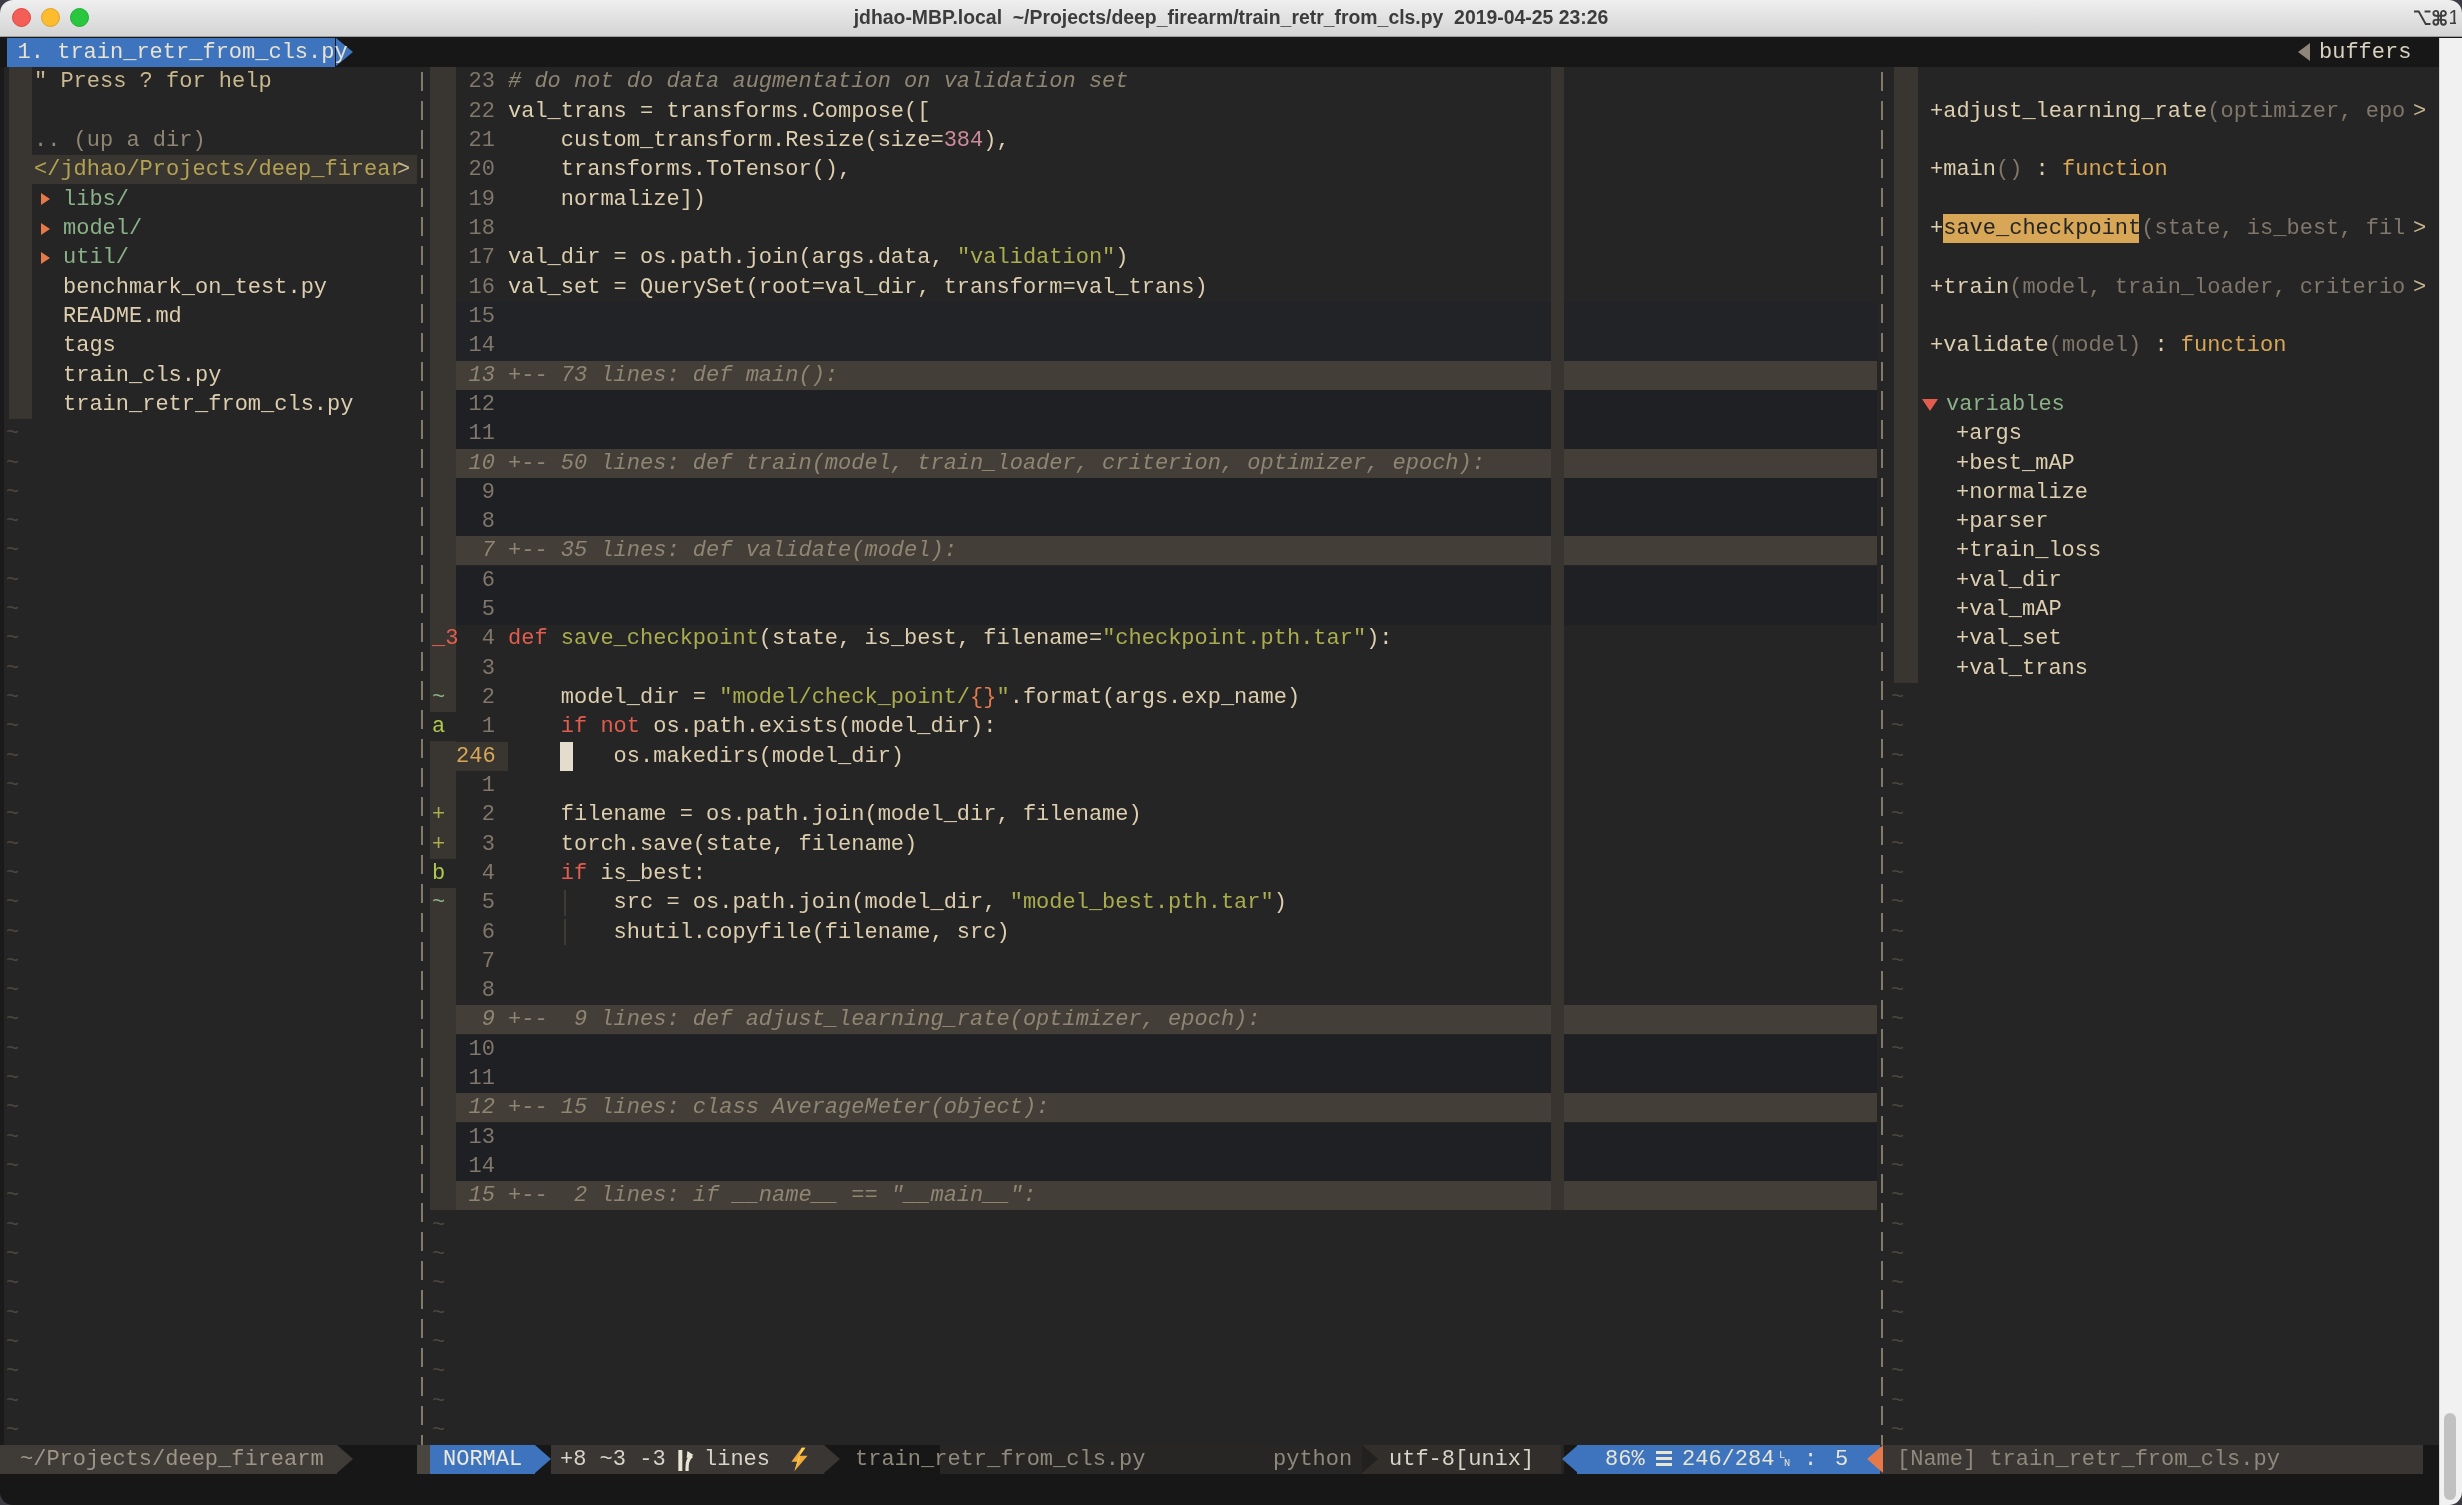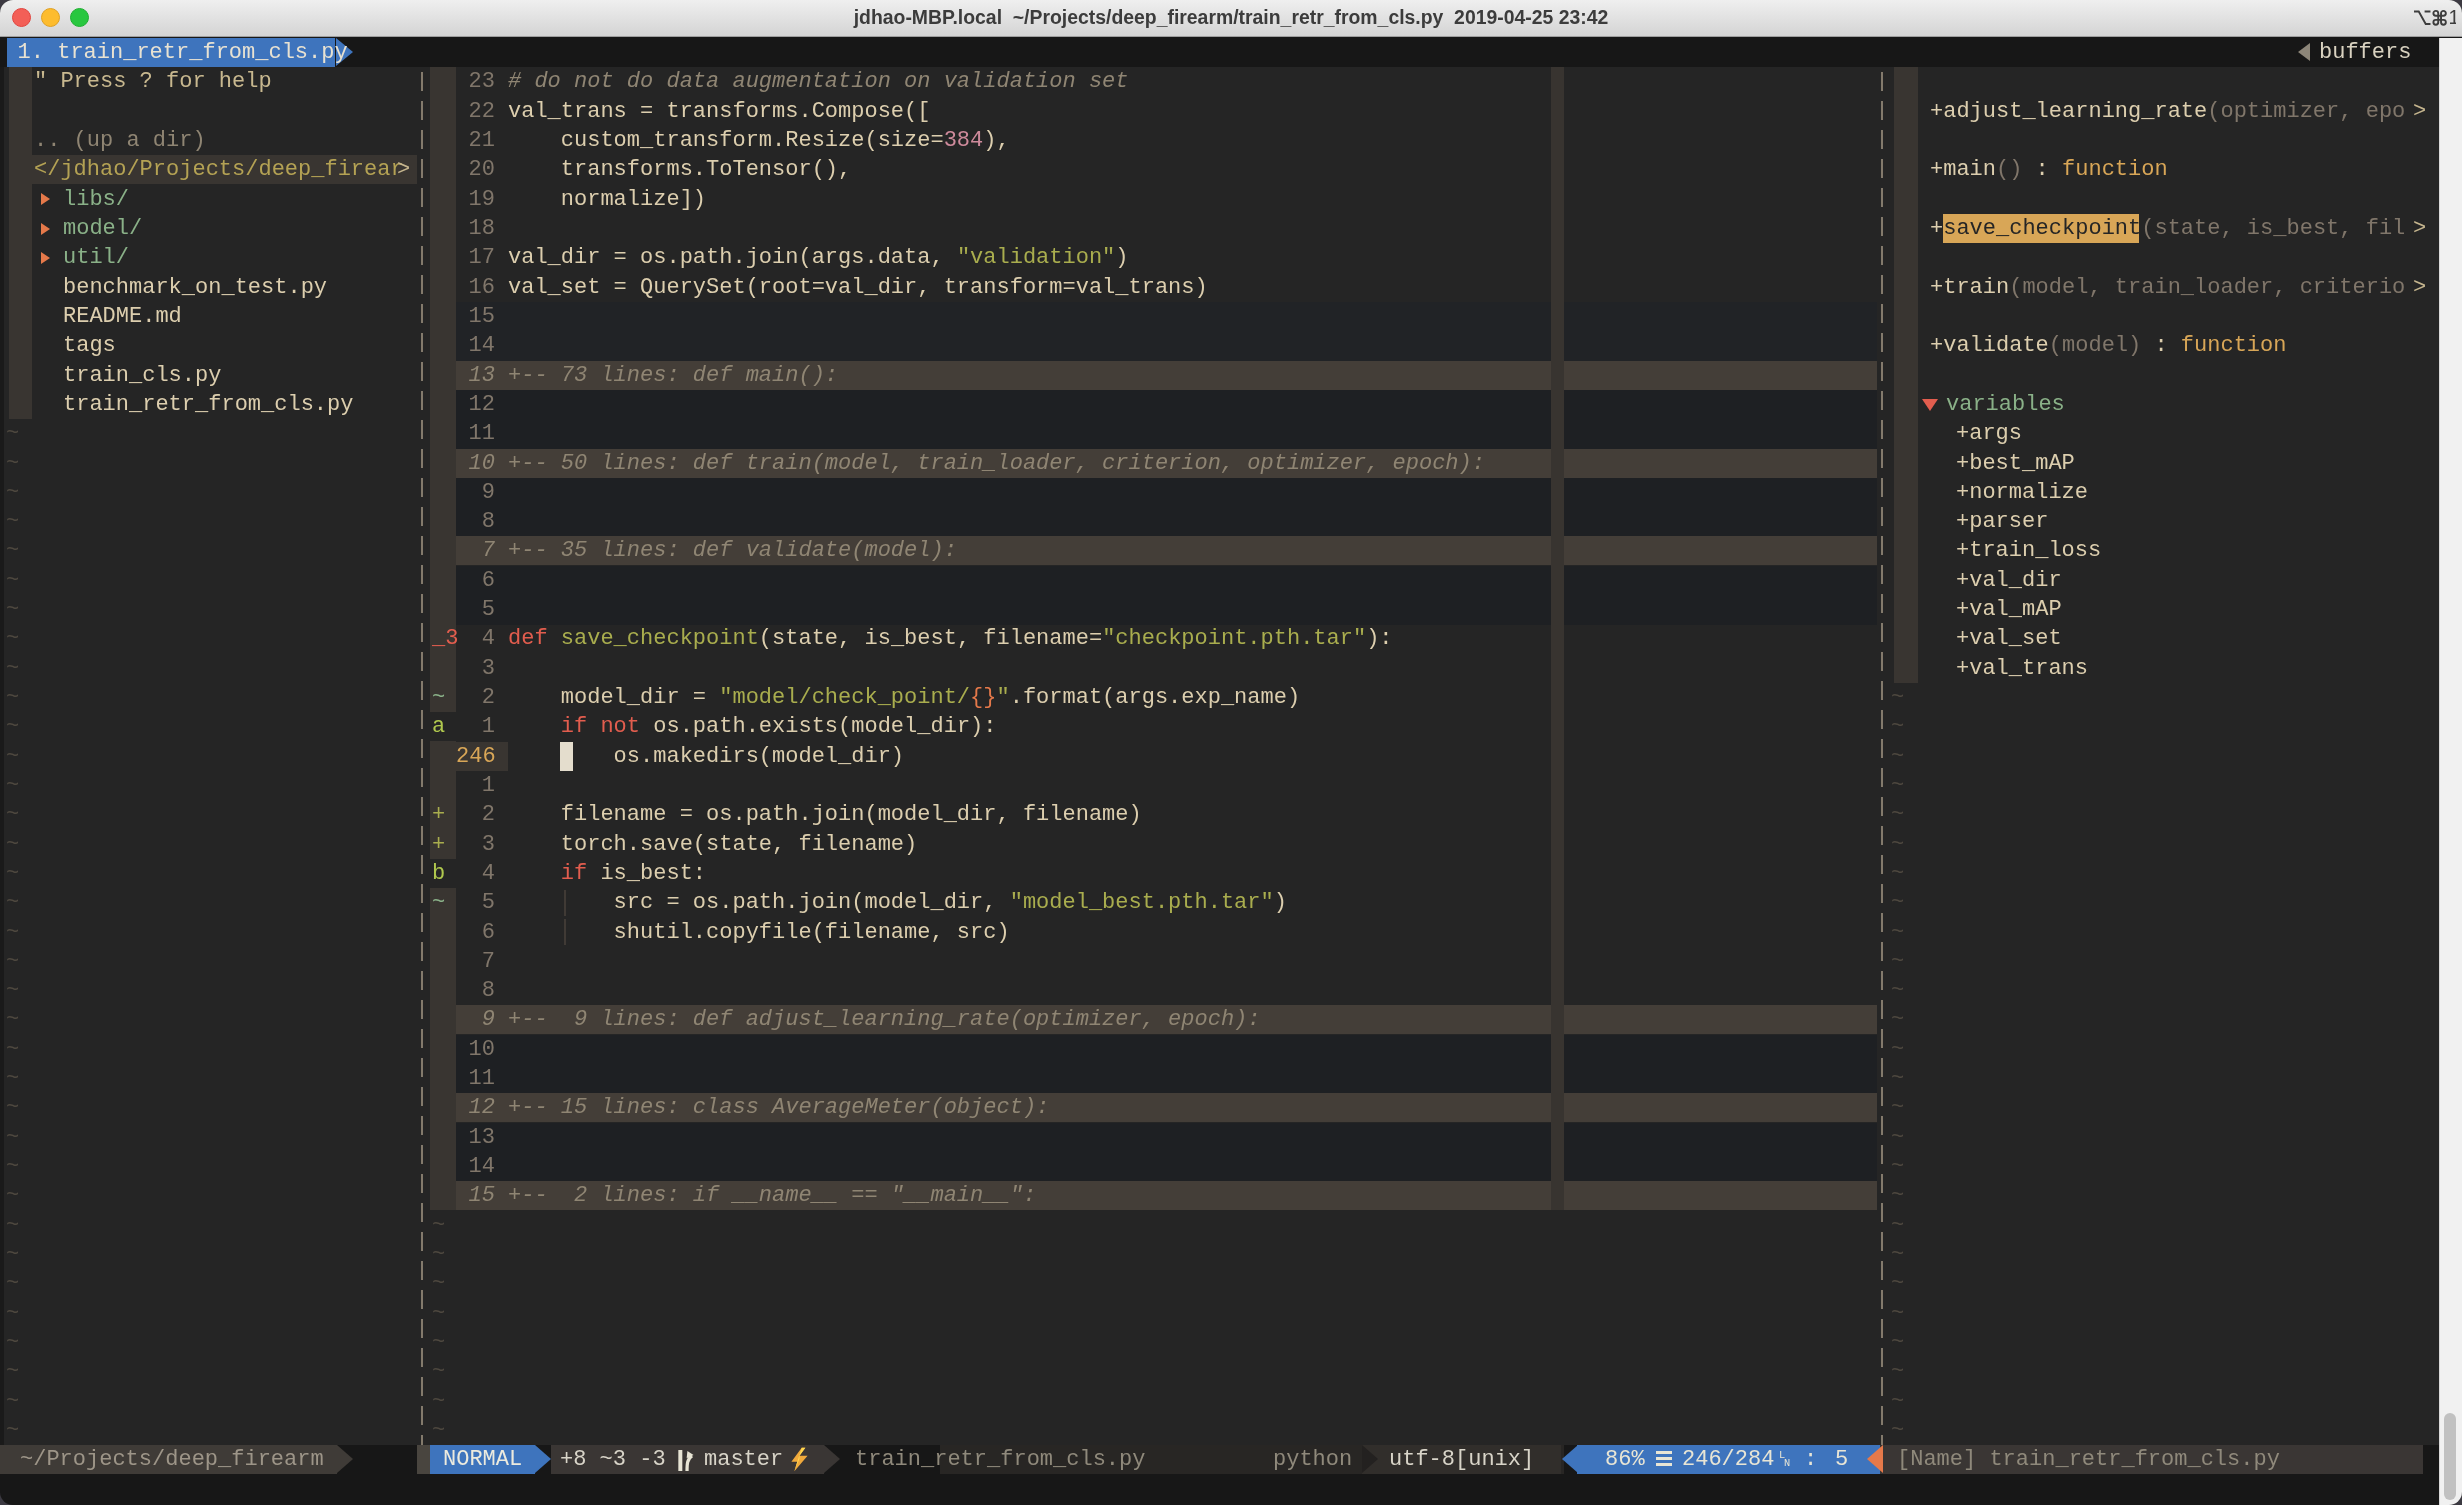--- a/index.html
+++ b/index.html
@@ -20,27 +20,27 @@
 <div style="top:67px;left:508px"><i style="color:#8f8573"># do not do data augmentation on validation set</i></div><div style="top:97px;left:508px">val_trans = transforms.Compose([</div><div style="top:126px;left:508px">    custom_transform.Resize(size=<span style="color:#ce8a9b">384</span>),</div><div style="top:155px;left:508px">    transforms.ToTensor(),</div><div style="top:185px;left:508px">    normalize])</div><div style="top:243px;left:508px">val_dir = os.path.join(args.data, <span style="color:#a9ad4e">"validation"</span>)</div><div style="top:273px;left:508px">val_set = QuerySet(root=val_dir, transform=val_trans)</div><div style="top:624px;left:508px"><span style="color:#e25d4e">def</span> <span style="color:#a9ad4e">save_checkpoint</span>(state, is_best, filename=<span style="color:#a9ad4e">"checkpoint.pth.tar"</span>):</div><div style="top:683px;left:508px">    model_dir = <span style="color:#a9ad4e">"model/check_point/</span><span style="color:#e5794a">{}</span><span style="color:#a9ad4e">"</span>.format(args.exp_name)</div><div style="top:712px;left:508px">    <span style="color:#e25d4e">if</span> <span style="color:#e25d4e">not</span> os.path.exists(model_dir):</div><div style="top:742px;left:508px">        os.makedirs(model_dir)</div><div style="top:800px;left:508px">    filename = os.path.join(model_dir, filename)</div><div style="top:830px;left:508px">    torch.save(state, filename)</div><div style="top:859px;left:508px">    <span style="color:#e25d4e">if</span> is_best:</div><div style="top:888px;left:508px">        src = os.path.join(model_dir, <span style="color:#a9ad4e">"model_best.pth.tar"</span>)</div><div style="top:918px;left:508px">        shutil.copyfile(filename, src)</div><div style="top:361px;left:508px;color:#8f8573;font-style:italic">+-- 73 lines: def main():</div><div style="top:449px;left:508px;color:#8f8573;font-style:italic">+-- 50 lines: def train(model, train_loader, criterion, optimizer, epoch):</div><div style="top:536px;left:508px;color:#8f8573;font-style:italic">+-- 35 lines: def validate(model):</div><div style="top:1005px;left:508px;color:#8f8573;font-style:italic">+--  9 lines: def adjust_learning_rate(optimizer, epoch):</div><div style="top:1093px;left:508px;color:#8f8573;font-style:italic">+-- 15 lines: class AverageMeter(object):</div><div style="top:1181px;left:508px;color:#8f8573;font-style:italic">+--  2 lines: if __name__ == "__main__":</div><div style="top:1211px;left:432px;color:#4e483f">~</div><div style="top:1240px;left:432px;color:#4e483f">~</div><div style="top:1269px;left:432px;color:#4e483f">~</div><div style="top:1299px;left:432px;color:#4e483f">~</div><div style="top:1328px;left:432px;color:#4e483f">~</div><div style="top:1357px;left:432px;color:#4e483f">~</div><div style="top:1387px;left:432px;color:#4e483f">~</div><div style="top:1416px;left:432px;color:#4e483f">~</div>
 <div style="top:67px;left:34px"><span style="color:#c8b88f">" Press ? for help</span></div><div style="top:126px;left:34px"><span style="color:#8f8573">.. (up a dir)</span></div><div style="top:155px;left:34px"><span style="color:#b4a254">&lt;/jdhao/Projects/deep_firear</span></div><div style="top:155px;left:397px;color:#c5b58e">&gt;</div><div style="position:absolute;top:193px;left:41px;width:0;height:0;border-top:6.6px solid transparent;border-bottom:6.6px solid transparent;border-left:9.5px solid #e5794a"></div><div style="top:185px;left:63px"><span style="color:#8ab188">libs/</span></div><div style="position:absolute;top:223px;left:41px;width:0;height:0;border-top:6.6px solid transparent;border-bottom:6.6px solid transparent;border-left:9.5px solid #e5794a"></div><div style="top:214px;left:63px"><span style="color:#8ab188">model/</span></div><div style="position:absolute;top:252px;left:41px;width:0;height:0;border-top:6.6px solid transparent;border-bottom:6.6px solid transparent;border-left:9.5px solid #e5794a"></div><div style="top:243px;left:63px"><span style="color:#8ab188">util/</span></div><div style="top:273px;left:63px"><span style="color:#dcceae">benchmark_on_test.py</span></div><div style="top:302px;left:63px"><span style="color:#dcceae">README.md</span></div><div style="top:331px;left:63px"><span style="color:#dcceae">tags</span></div><div style="top:361px;left:63px"><span style="color:#dcceae">train_cls.py</span></div><div style="top:390px;left:63px"><span style="color:#dcceae">train_retr_from_cls.py</span></div><div style="top:419px;left:5.9px;color:#4e483f">~</div><div style="top:449px;left:5.9px;color:#4e483f">~</div><div style="top:478px;left:5.9px;color:#4e483f">~</div><div style="top:507px;left:5.9px;color:#4e483f">~</div><div style="top:536px;left:5.9px;color:#4e483f">~</div><div style="top:566px;left:5.9px;color:#4e483f">~</div><div style="top:595px;left:5.9px;color:#4e483f">~</div><div style="top:624px;left:5.9px;color:#4e483f">~</div><div style="top:654px;left:5.9px;color:#4e483f">~</div><div style="top:683px;left:5.9px;color:#4e483f">~</div><div style="top:712px;left:5.9px;color:#4e483f">~</div><div style="top:742px;left:5.9px;color:#4e483f">~</div><div style="top:771px;left:5.9px;color:#4e483f">~</div><div style="top:800px;left:5.9px;color:#4e483f">~</div><div style="top:830px;left:5.9px;color:#4e483f">~</div><div style="top:859px;left:5.9px;color:#4e483f">~</div><div style="top:888px;left:5.9px;color:#4e483f">~</div><div style="top:918px;left:5.9px;color:#4e483f">~</div><div style="top:947px;left:5.9px;color:#4e483f">~</div><div style="top:976px;left:5.9px;color:#4e483f">~</div><div style="top:1005px;left:5.9px;color:#4e483f">~</div><div style="top:1035px;left:5.9px;color:#4e483f">~</div><div style="top:1064px;left:5.9px;color:#4e483f">~</div><div style="top:1093px;left:5.9px;color:#4e483f">~</div><div style="top:1123px;left:5.9px;color:#4e483f">~</div><div style="top:1152px;left:5.9px;color:#4e483f">~</div><div style="top:1181px;left:5.9px;color:#4e483f">~</div><div style="top:1211px;left:5.9px;color:#4e483f">~</div><div style="top:1240px;left:5.9px;color:#4e483f">~</div><div style="top:1269px;left:5.9px;color:#4e483f">~</div><div style="top:1299px;left:5.9px;color:#4e483f">~</div><div style="top:1328px;left:5.9px;color:#4e483f">~</div><div style="top:1357px;left:5.9px;color:#4e483f">~</div><div style="top:1387px;left:5.9px;color:#4e483f">~</div><div style="top:1416px;left:5.9px;color:#4e483f">~</div>
 <div style="top:97px;left:1930px"><span style="color:#dcceae">+adjust_learning_rate</span><span style="color:#80766a">(optimizer, epo</span></div><div style="top:97px;left:2413px;color:#c5b58e">&gt;</div><div style="top:155px;left:1930px"><span style="color:#dcceae">+main</span><span style="color:#80766a">()</span><span style="color:#dcceae"> : </span><span style="color:#d8a657">function</span></div><div style="top:214px;left:1930px"><span style="color:#dcceae">+</span><span style="color:#252525">save_checkpoint</span><span style="color:#80766a">(state, is_best, fil</span></div><div style="top:214px;left:2413px;color:#c5b58e">&gt;</div><div style="top:273px;left:1930px"><span style="color:#dcceae">+train</span><span style="color:#80766a">(model, train_loader, criterio</span></div><div style="top:273px;left:2413px;color:#c5b58e">&gt;</div><div style="top:331px;left:1930px"><span style="color:#dcceae">+validate</span><span style="color:#80766a">(model)</span><span style="color:#dcceae"> : </span><span style="color:#d8a657">function</span></div><div style="position:absolute;top:399px;left:1922px;width:0;height:0;border-left:8.8px solid transparent;border-right:8.8px solid transparent;border-top:12.5px solid #e25d4e"></div><div style="top:390px;left:1946px"><span style="color:#8ab188">variables</span></div><div style="top:419px;left:1956px"><span style="color:#dcceae">+args</span></div><div style="top:449px;left:1956px"><span style="color:#dcceae">+best_mAP</span></div><div style="top:478px;left:1956px"><span style="color:#dcceae">+normalize</span></div><div style="top:507px;left:1956px"><span style="color:#dcceae">+parser</span></div><div style="top:536px;left:1956px"><span style="color:#dcceae">+train_loss</span></div><div style="top:566px;left:1956px"><span style="color:#dcceae">+val_dir</span></div><div style="top:595px;left:1956px"><span style="color:#dcceae">+val_mAP</span></div><div style="top:624px;left:1956px"><span style="color:#dcceae">+val_set</span></div><div style="top:654px;left:1956px"><span style="color:#dcceae">+val_trans</span></div><div style="top:683px;left:1891px;color:#4e483f">~</div><div style="top:712px;left:1891px;color:#4e483f">~</div><div style="top:742px;left:1891px;color:#4e483f">~</div><div style="top:771px;left:1891px;color:#4e483f">~</div><div style="top:800px;left:1891px;color:#4e483f">~</div><div style="top:830px;left:1891px;color:#4e483f">~</div><div style="top:859px;left:1891px;color:#4e483f">~</div><div style="top:888px;left:1891px;color:#4e483f">~</div><div style="top:918px;left:1891px;color:#4e483f">~</div><div style="top:947px;left:1891px;color:#4e483f">~</div><div style="top:976px;left:1891px;color:#4e483f">~</div><div style="top:1005px;left:1891px;color:#4e483f">~</div><div style="top:1035px;left:1891px;color:#4e483f">~</div><div style="top:1064px;left:1891px;color:#4e483f">~</div><div style="top:1093px;left:1891px;color:#4e483f">~</div><div style="top:1123px;left:1891px;color:#4e483f">~</div><div style="top:1152px;left:1891px;color:#4e483f">~</div><div style="top:1181px;left:1891px;color:#4e483f">~</div><div style="top:1211px;left:1891px;color:#4e483f">~</div><div style="top:1240px;left:1891px;color:#4e483f">~</div><div style="top:1269px;left:1891px;color:#4e483f">~</div><div style="top:1299px;left:1891px;color:#4e483f">~</div><div style="top:1328px;left:1891px;color:#4e483f">~</div><div style="top:1357px;left:1891px;color:#4e483f">~</div><div style="top:1387px;left:1891px;color:#4e483f">~</div><div style="top:1416px;left:1891px;color:#4e483f">~</div>
 <div style="position:absolute;left:0;top:38px;width:2462px;height:29px;background:#171717"></div><div style="position:absolute;left:7.3px;top:38px;width:328px;height:29px;background:#3e74bd"></div><div style="position:absolute;left:336px;top:38px;width:0;height:0;border-top:14.7px solid transparent;border-bottom:14.7px solid transparent;border-left:17px solid #3e74bd"></div><div style="position:absolute;left:17.6px;top:38px;color:#e8e2d2">1. train_retr_from_cls.py</div><div style="position:absolute;left:2298px;top:43px;width:0;height:0;border-top:9.5px solid transparent;border-bottom:9.5px solid transparent;border-right:12.5px solid #8d8679"></div><div style="position:absolute;left:2319px;top:38px;color:#d9d2c0">buffers</div>
 <div style="position:absolute;left:0;top:1445px;width:2462px;height:29px;background:#171717"></div><div style="position:absolute;left:0px;top:1445px;width:337px;height:29px;background:#3f3b37"></div><div style="position:absolute;left:337px;top:1445px;width:0;height:0;border-top:14.7px solid transparent;border-bottom:14.7px solid transparent;border-left:16px solid #3f3b37"></div><div style="position:absolute;left:20px;top:1445px;color:#9d9588;font-weight:normal">~/Projects/deep_firearm</div><div style="position:absolute;left:417px;top:1445px;width:13px;height:29px;background:#49453f"></div><div style="position:absolute;left:430px;top:1445px;width:105px;height:29px;background:#3e74bd"></div><div style="position:absolute;left:535px;top:1445px;width:0;height:0;border-top:14.7px solid transparent;border-bottom:14.7px solid transparent;border-left:16px solid #3e74bd"></div><div style="position:absolute;left:443px;top:1445px;color:#eceade;font-weight:normal">NORMAL</div><div style="position:absolute;left:551px;top:1445px;width:273px;height:29px;background:#3a3634"></div><div style="position:absolute;left:824px;top:1445px;width:0;height:0;border-top:14.7px solid transparent;border-bottom:14.7px solid transparent;border-left:16px solid #3a3634"></div><div style="position:absolute;left:560px;top:1445px;color:#d8d4c8;font-weight:normal">+8 ~3 -3</div><svg style="position:absolute;left:676px;top:1450px" width="23.5" height="21" viewBox="0 0 32 29">
         <g fill="none" stroke="#e8e5d5">
           <rect x="3" y="0" width="5.5" height="29" fill="#e8e5d5" stroke="none"></rect>
           <path d="M22 8 c-7 4 -7 12 -7 21" stroke-width="4.5"></path>
           <path d="M15.5 1.5 l8.5 5.5 -9.5 4.5 z" fill="#e8e5d5" stroke="none"></path>
         </g>
-      </svg><div style="position:absolute;left:704px;top:1445px;color:#d8d4c8;font-weight:normal">master</div><svg style="position:absolute;left:787px;top:1447px" width="25" height="25" viewBox="0 0 34 32">
+      </svg><div style="position:absolute;left:704px;top:1445px;color:#d8d4c8;font-weight:normal">lines</div><svg style="position:absolute;left:787px;top:1447px" width="25" height="25" viewBox="0 0 34 32">
         <polygon points="20,0 6,19 14,19 10,32 28,11 17,11 25,0" fill="#f0a93c"></polygon>
         <polygon points="20,0 14,19 14,19 10,32 17,15 17,11 25,0" fill="#fdd64f"></polygon>
       </svg><div style="position:absolute;left:940px;top:1445px;width:624px;height:29px;background:#282624"></div><div style="position:absolute;left:855px;top:1445px;color:#8f897b;font-weight:normal">train_retr_from_cls.py</div><div style="position:absolute;left:1273px;top:1445px;color:#8f897b;font-weight:normal">python</div><div style="position:absolute;left:1378px;top:1445px;width:183px;height:29px;background:#312e2b"></div><div style="position:absolute;left:1362px;top:1445px;width:16px;height:29px;background:#312e2b"></div><div style="position:absolute;left:1362px;top:1445px;width:0;height:0;border-top:14.7px solid transparent;border-bottom:14.7px solid transparent;border-left:16px solid #232120"></div><div style="position:absolute;left:1389px;top:1445px;color:#d8d4c8;font-weight:normal">utf-8[unix]</div><div style="position:absolute;left:1562px;top:1445px;width:0;height:0;border-top:14.7px solid transparent;border-bottom:14.7px solid transparent;border-right:16px solid #3e74bd"></div><div style="position:absolute;left:1577px;top:1445px;width:303px;height:29px;background:#3e74bd"></div><div style="position:absolute;left:1605px;top:1445px;color:#e8e5d5;font-weight:normal">86%</div><div style="position:absolute;left:1656px;top:1451px;width:16px;height:18.3px;background:repeating-linear-gradient(to bottom,#e8e5d5 0 2.9px,transparent 2.9px 6.2px)"></div><div style="position:absolute;left:1682px;top:1445px;color:#e8e5d5;font-weight:normal">246/284</div><div style="position:absolute;left:1779px;top:1448px;width:13px;height:23.5px;font-size:10.3px;line-height:10.3px"><span style="position:absolute;left:0;top:1.5px;color:#e8e5d5">L</span><span style="position:absolute;left:5.1px;top:10.3px;color:#e8e5d5">N</span></div><div style="position:absolute;left:1804px;top:1445px;color:#e8e5d5;font-weight:normal">:</div><div style="position:absolute;left:1835px;top:1445px;color:#e8e5d5;font-weight:normal">5</div><div style="position:absolute;left:1880px;top:1445px;width:543px;height:29px;background:#3a3634"></div><div style="position:absolute;left:1867px;top:1445px;width:0;height:0;border-top:14.7px solid transparent;border-bottom:14.7px solid transparent;border-right:16px solid #e5794a"></div><div style="position:absolute;left:1897px;top:1445px;color:#8f897b;font-weight:normal">[Name] train_retr_from_cls.py</div>
 </div>
 <div id="title">
-<div class="t">jdhao-MBP.local  ~/Projects/deep_firearm/train_retr_from_cls.py  2019-04-25 23:42</div>
+<div class="t">jdhao-MBP.local  ~/Projects/deep_firearm/train_retr_from_cls.py  2019-04-25 23:26</div>
 <div class="tl" style="left:11.7px;background:#f35f57;border:0.7px solid #e0443e"></div>
 <div class="tl" style="left:41px;background:#fdbc2e;border:0.7px solid #dfa023"></div>
 <div class="tl" style="left:70px;background:#28c73f;border:0.7px solid #1eaf31"></div>
 <svg style="position:absolute;left:2413px;top:8.8px" width="43" height="17.6" viewBox="0 0 58 24">
         <g stroke="#3d3d3d" stroke-width="2.6" fill="none">
           <path d="M1 3.5h6.5l9.5 17h6.5 M15.5 3.5h8"></path>
           <path d="M33.2 9.2h-2.4a3.3 3.3 0 1 1 3.3-3.3v12.2a3.3 3.3 0 1 1-3.3-3.3h10.4a3.3 3.3 0 1 1-3.3 3.3V5.9a3.3 3.3 0 1 1 3.3 3.3z"></path>
         </g>
         <text x="48" y="21" font-family="Liberation Sans" font-size="27" fill="#3d3d3d">1</text>
       </svg>

